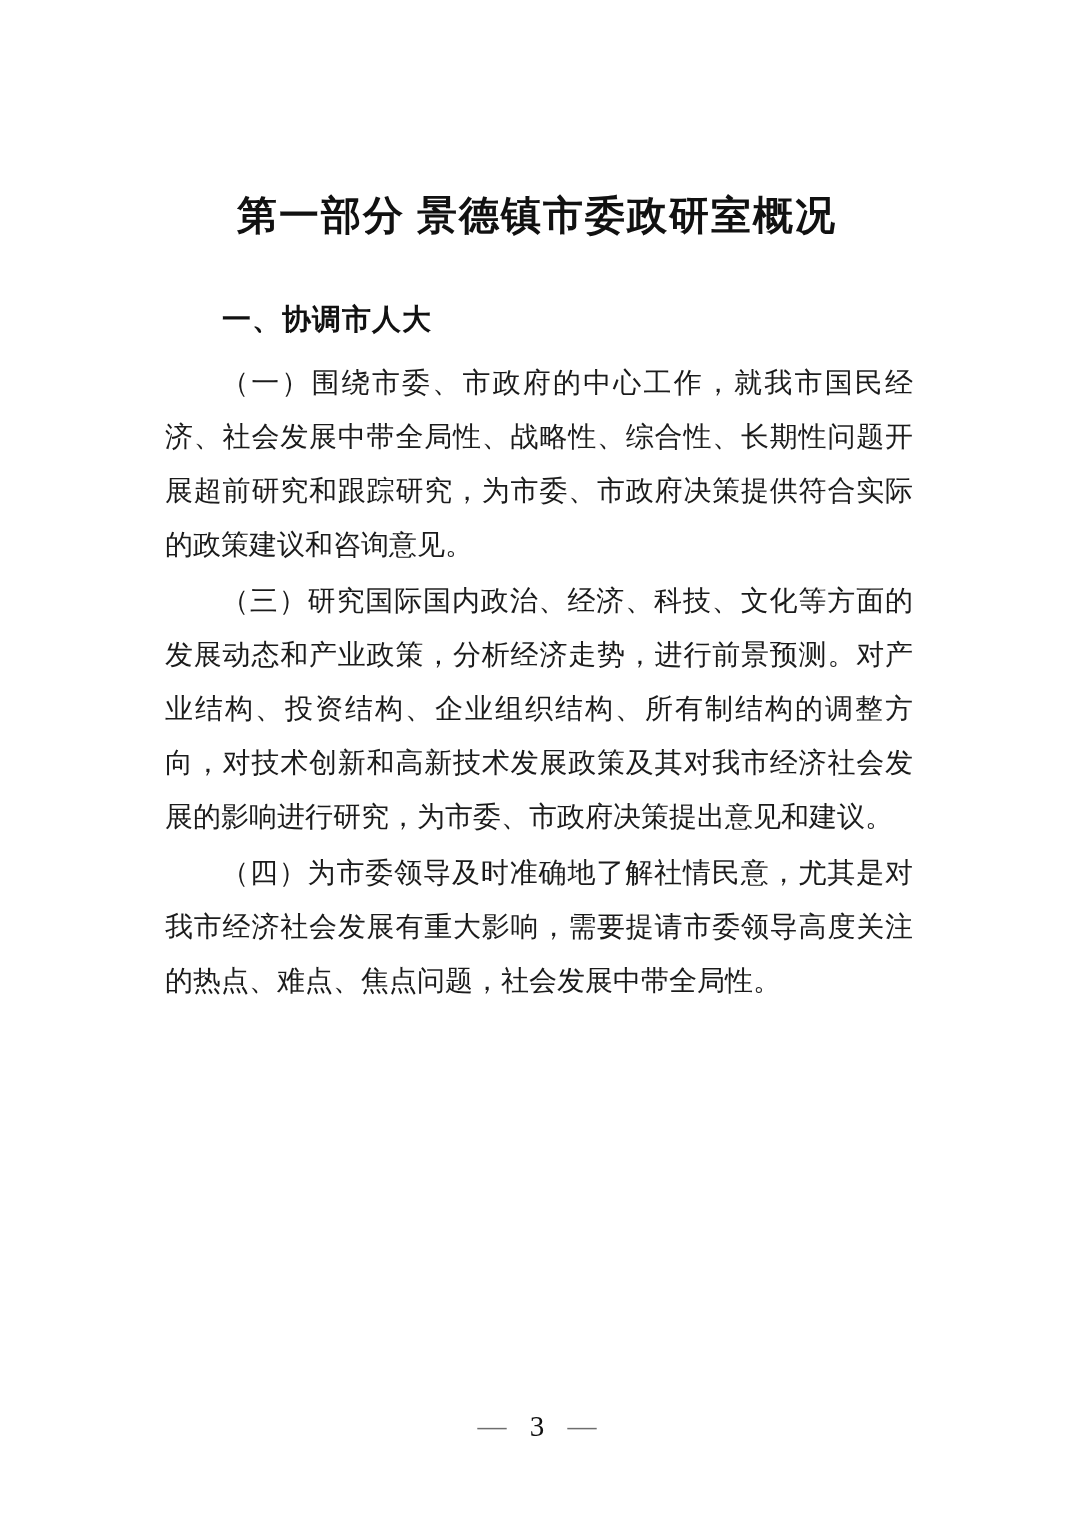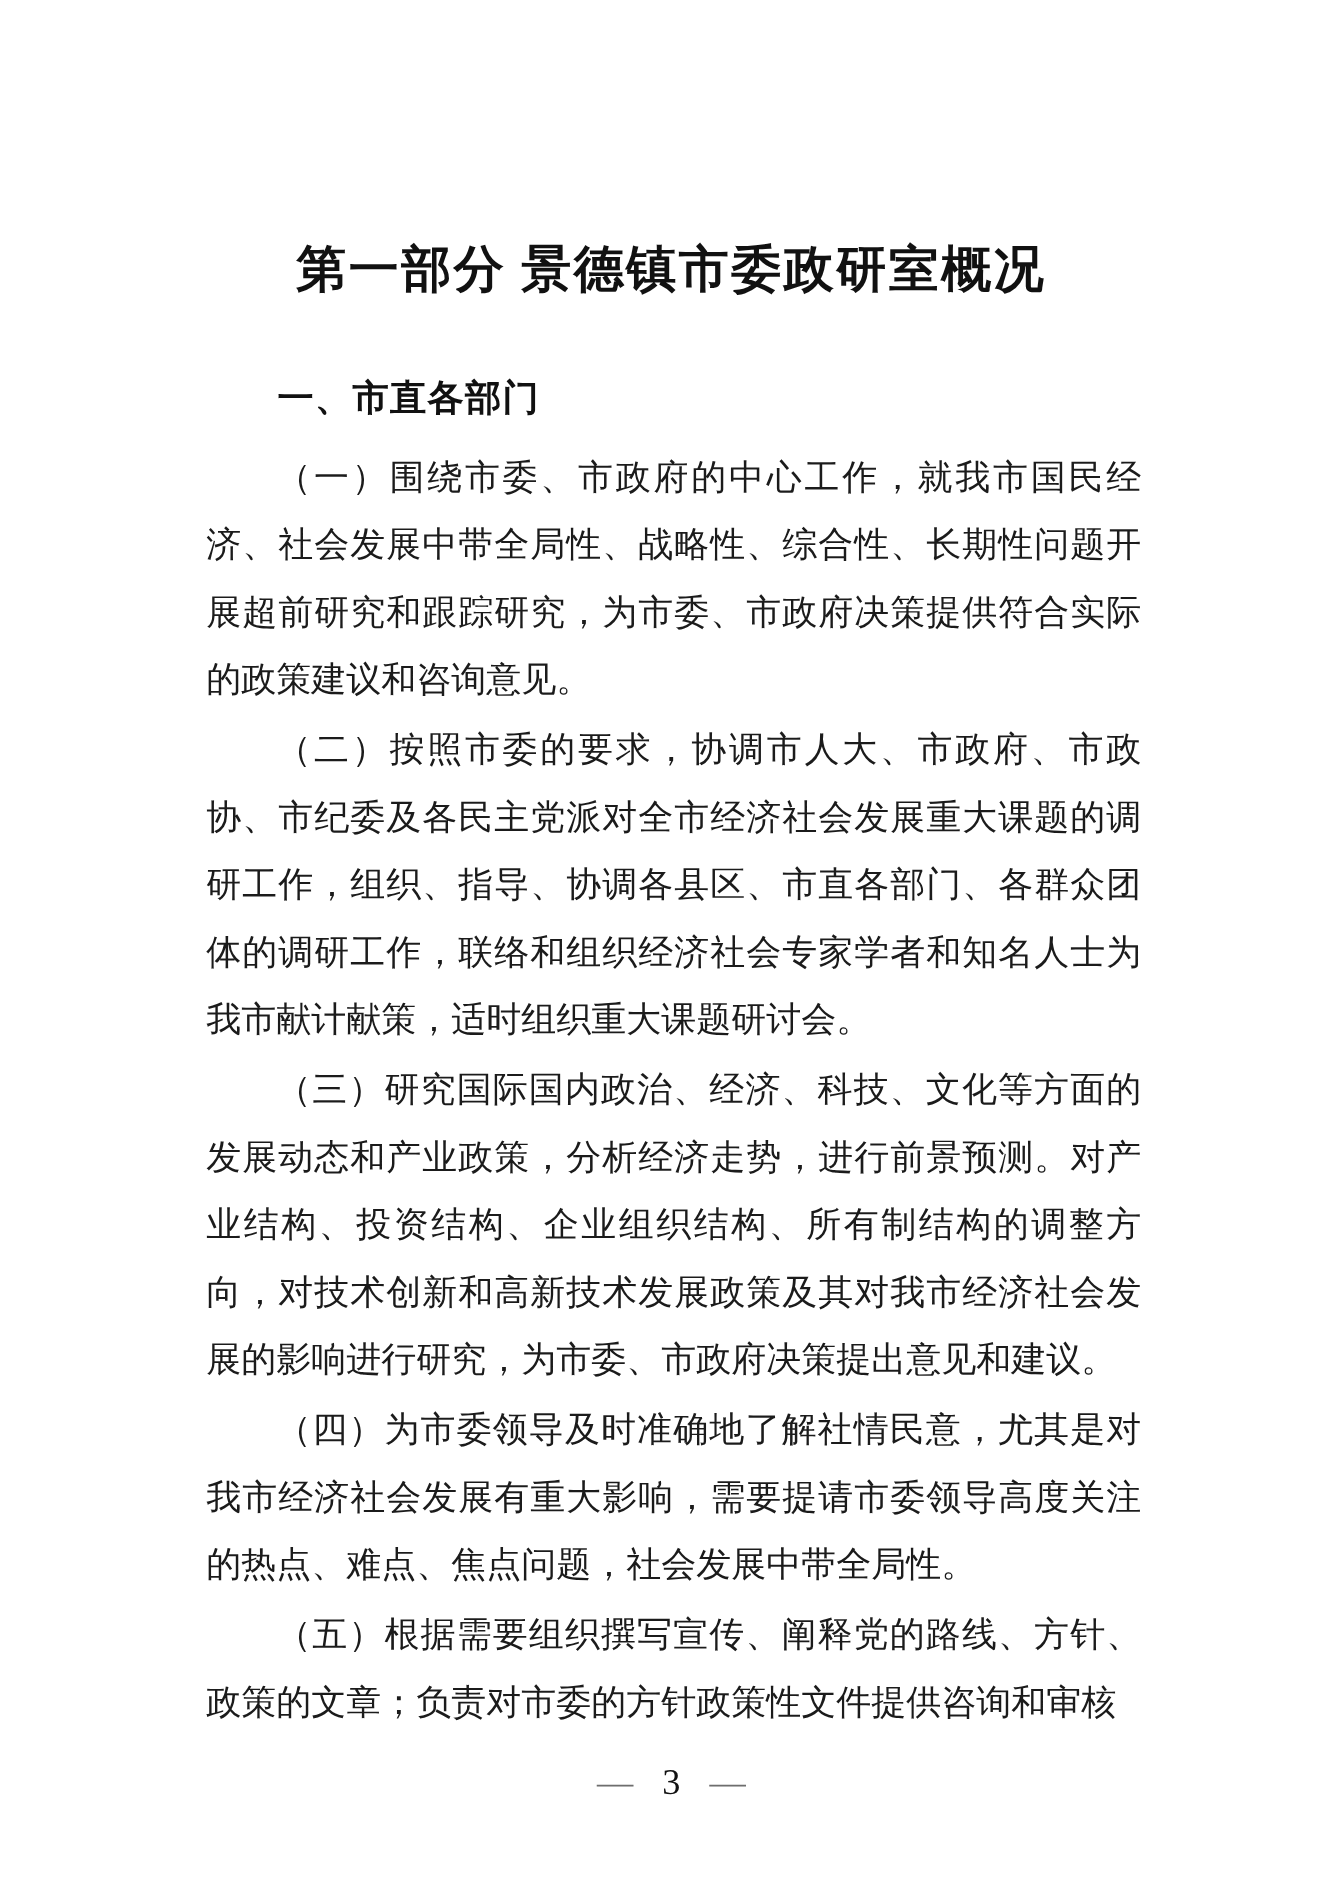--- a/index.html
+++ b/index.html
@@ -77,28 +77,26 @@
     font-family: "Liberation Serif", serif;
   }
 </style>
 </head>
 <body>
 
 <div class="page">
 
   <h1 class="doc-title">第一部分 景德镇市委政研室概况</h1>
 
-  <h2 class="section-heading">一、市直各部门</h2>
+  <h2 class="section-heading">一、协调市人大</h2>
 
   <div class="doc-body">
     <p>（一）围绕市委、市政府的中心工作，就我市国民经济、社会发展中带全局性、战略性、综合性、长期性问题开展超前研究和跟踪研究，为市委、市政府决策提供符合实际的政策建议和咨询意见。</p>
-    <p>（二）按照市委的要求，协调市人大、市政府、市政协、市纪委及各民主党派对全市经济社会发展重大课题的调研工作，组织、指导、协调各县区、市直各部门、各群众团体的调研工作，联络和组织经济社会专家学者和知名人士为我市献计献策，适时组织重大课题研讨会。</p>
     <p>（三）研究国际国内政治、经济、科技、文化等方面的发展动态和产业政策，分析经济走势，进行前景预测。对产业结构、投资结构、企业组织结构、所有制结构的调整方向，对技术创新和高新技术发展政策及其对我市经济社会发展的影响进行研究，为市委、市政府决策提出意见和建议。</p>
     <p>（四）为市委领导及时准确地了解社情民意，尤其是对我市经济社会发展有重大影响，需要提请市委领导高度关注的热点、难点、焦点问题，社会发展中带全局性。</p>
-    <p>（五）根据需要组织撰写宣传、阐释党的路线、方针、政策的文章；负责对市委的方针政策性文件提供咨询和审核</p>
   </div>
 
   <div class="page-footer">
     <span class="footer-dash">—</span>
     <span class="footer-page-number">3</span>
     <span class="footer-dash">—</span>
   </div>
 
 </div>
 

